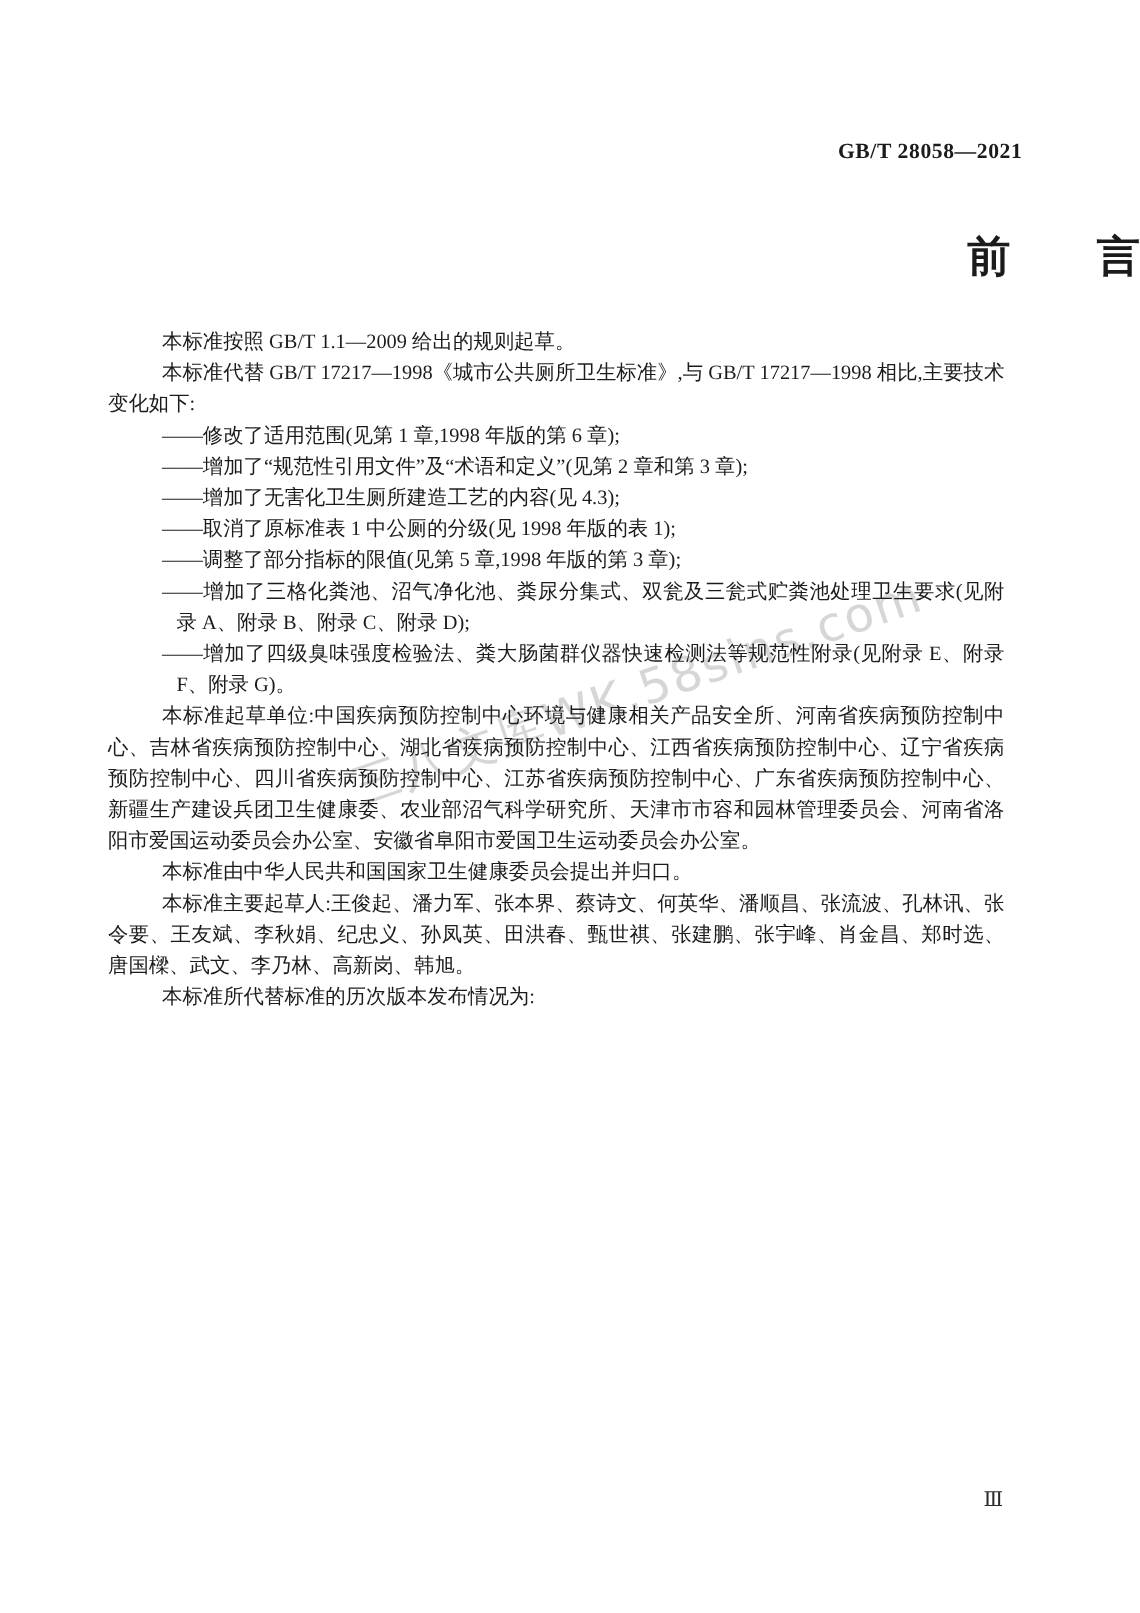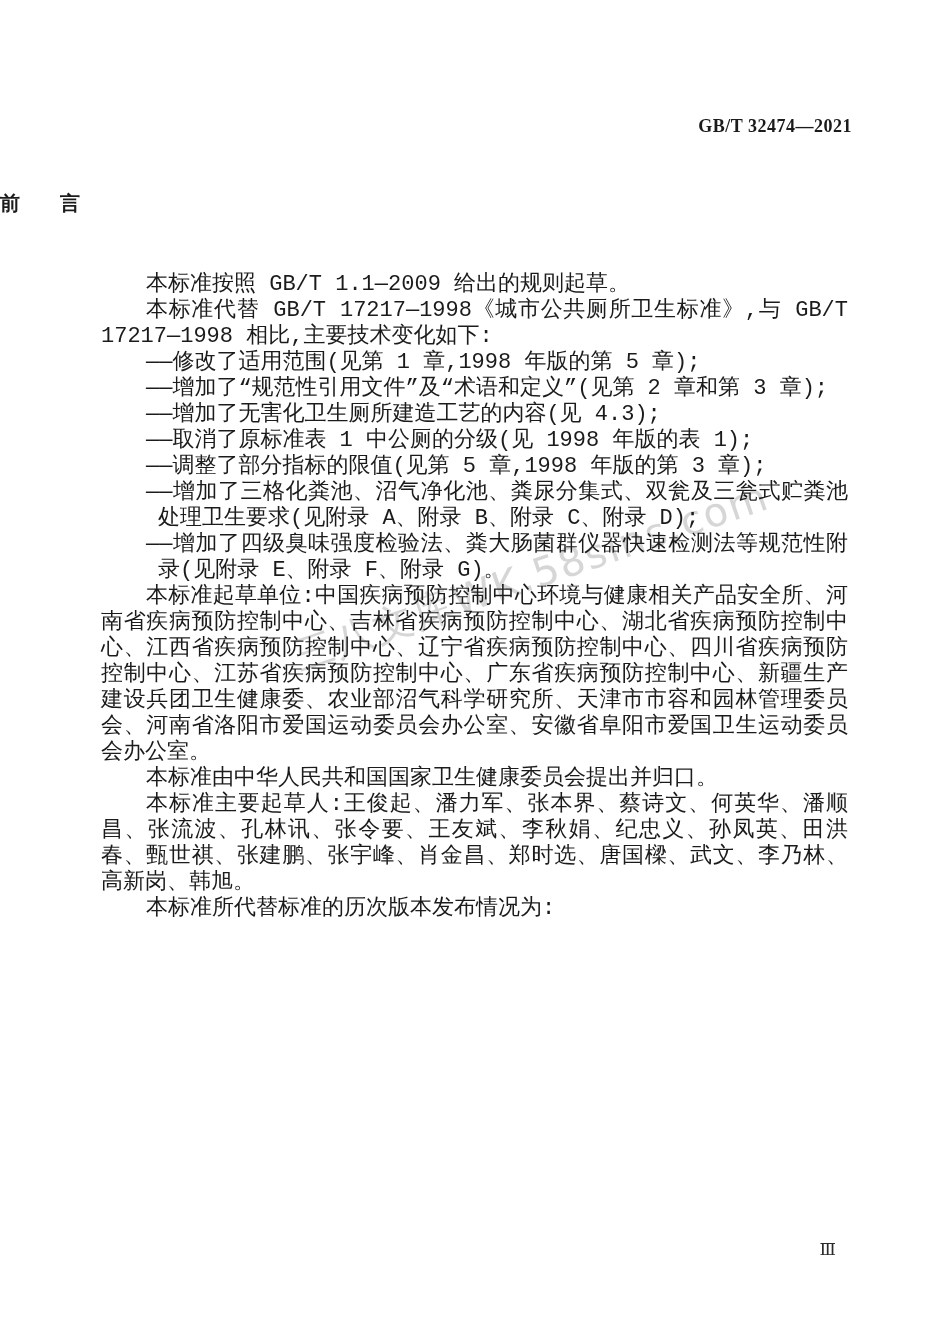--- a/index.html
+++ b/index.html
@@ -17,34 +17,33 @@
     font-size:18px;
     font-weight:bold;
     letter-spacing:0.5px;
     white-space:nowrap;
   }
   .doc-title{
     position:absolute;
     top:190px;left:0;
     width:100%;
     margin:0;
-    text-align:left;
-    font-size:20px;
+    text-align:right;
+    font-size:36px;
     font-weight:bold;
     white-space:pre;
   }
   .content{
     position:absolute;
-    left:101px;top:272px;
+    left:90px;top:272px;
     width:747px;
-    font-size:22px;
+    font-size:17px;
     line-height:26px;
     text-align:justify;
     z-index:2;
-    font-family:Liberation Mono, monospace;
   }
   .content p{margin:0;}
   .para{text-indent:45px;}
   .li{padding-left:57px;text-indent:-12px;}
   .watermark{
     position:absolute;
     left:295px;top:630px;
     z-index:1;
     transform:rotate(-19deg);
     transform-origin:left center;
@@ -60,33 +59,33 @@
     right:114px;bottom:84px;
     font-size:17px;
     color:#2a2a2a;
   }
 </style>
 </head>
 <body>
 
 <div class="page">
 
-  <div class="std-number">GB/T 32474—2021</div>
+  <div class="std-number">GB/T 28058—2021</div>
 
   <h1 class="doc-title">前　　言</h1>
 
   <div class="watermark">三八文库WK.58sins.com</div>
 
   <div class="content">
 
     <p class="para">本标准按照 GB/T 1.1—2009 给出的规则起草。</p>
 
     <p class="para">本标准代替 GB/T 17217—1998《城市公共厕所卫生标准》,与 GB/T 17217—1998 相比,主要技术变化如下:</p>
 
-    <p class="li">——修改了适用范围(见第 1 章,1998 年版的第 5 章);</p>
+    <p class="li">——修改了适用范围(见第 1 章,1998 年版的第 6 章);</p>
     <p class="li">——增加了“规范性引用文件”及“术语和定义”(见第 2 章和第 3 章);</p>
     <p class="li">——增加了无害化卫生厕所建造工艺的内容(见 4.3);</p>
     <p class="li">——取消了原标准表 1 中公厕的分级(见 1998 年版的表 1);</p>
     <p class="li">——调整了部分指标的限值(见第 5 章,1998 年版的第 3 章);</p>
     <p class="li">——增加了三格化粪池、沼气净化池、粪尿分集式、双瓮及三瓮式贮粪池处理卫生要求(见附录 A、附录 B、附录 C、附录 D);</p>
     <p class="li">——增加了四级臭味强度检验法、粪大肠菌群仪器快速检测法等规范性附录(见附录 E、附录 F、附录 G)。</p>
 
     <p class="para">本标准起草单位:中国疾病预防控制中心环境与健康相关产品安全所、河南省疾病预防控制中心、吉林省疾病预防控制中心、湖北省疾病预防控制中心、江西省疾病预防控制中心、辽宁省疾病预防控制中心、四川省疾病预防控制中心、江苏省疾病预防控制中心、广东省疾病预防控制中心、新疆生产建设兵团卫生健康委、农业部沼气科学研究所、天津市市容和园林管理委员会、河南省洛阳市爱国运动委员会办公室、安徽省阜阳市爱国卫生运动委员会办公室。</p>
 
     <p class="para">本标准由中华人民共和国国家卫生健康委员会提出并归口。</p>

